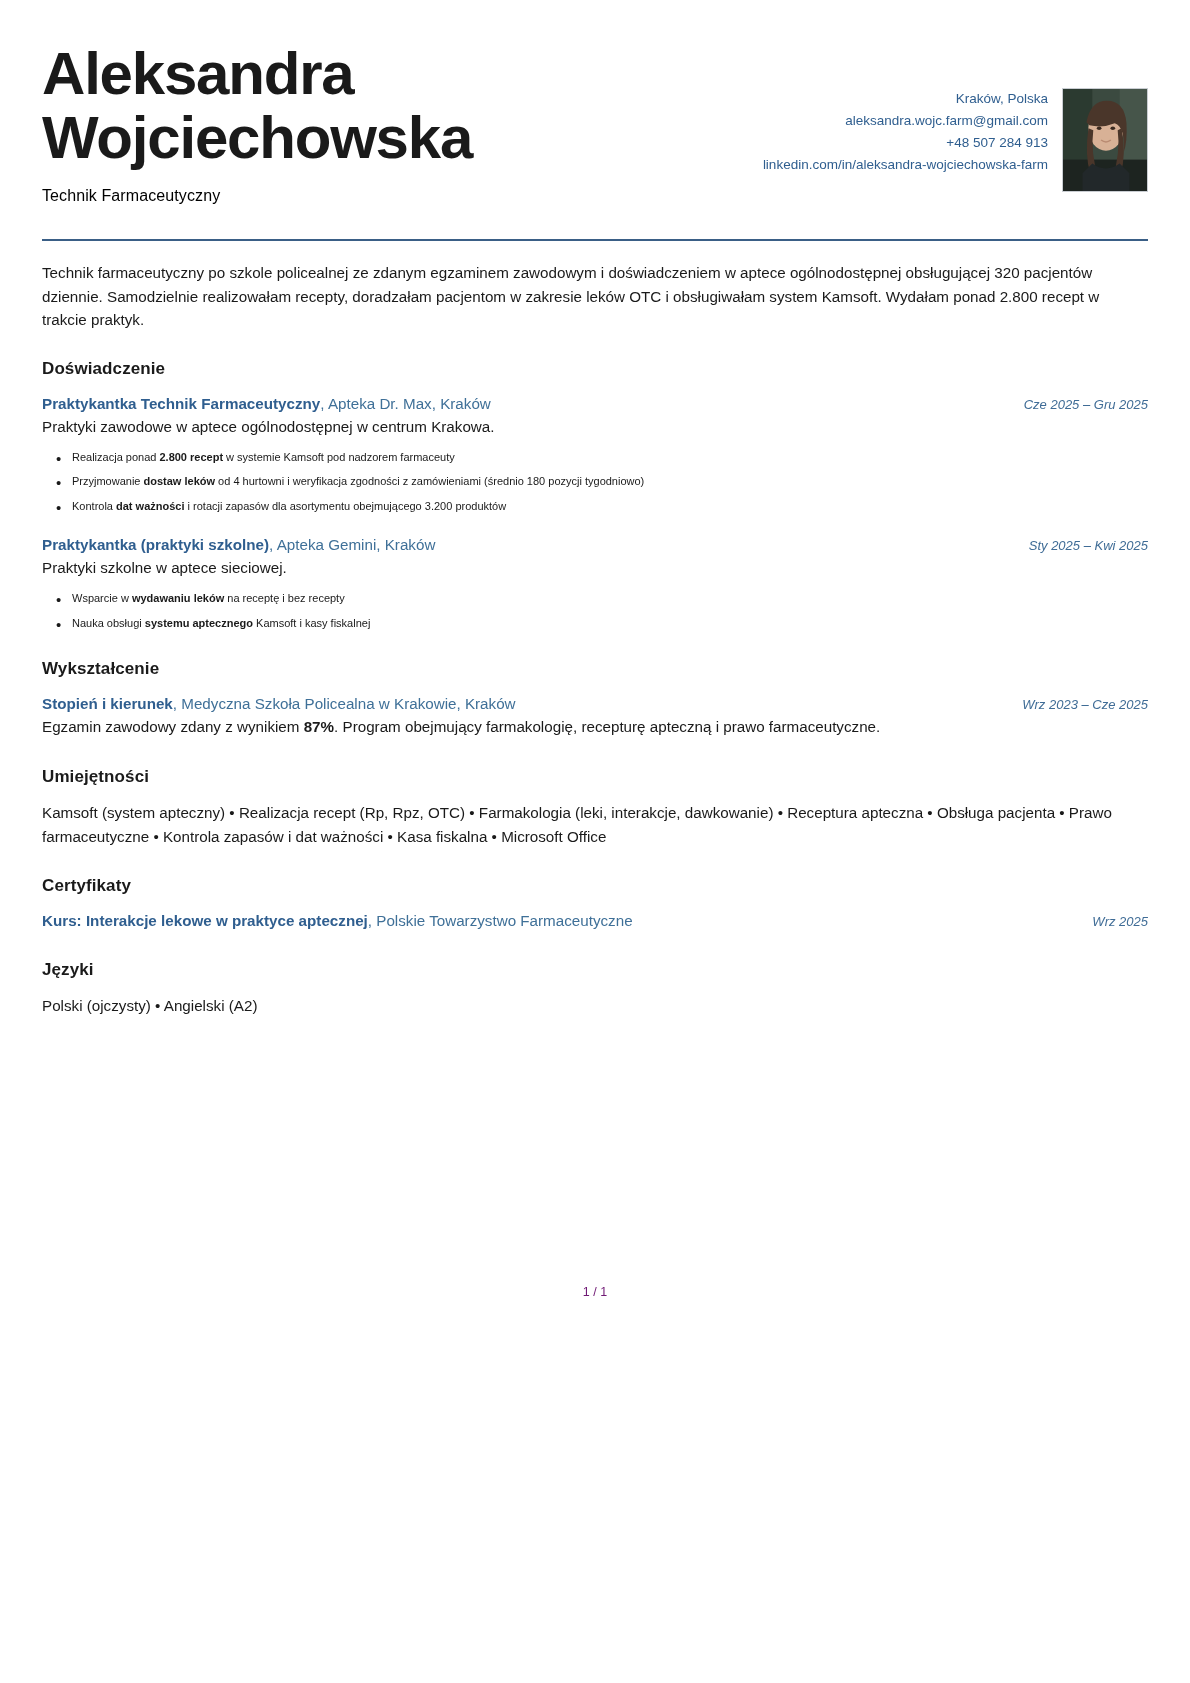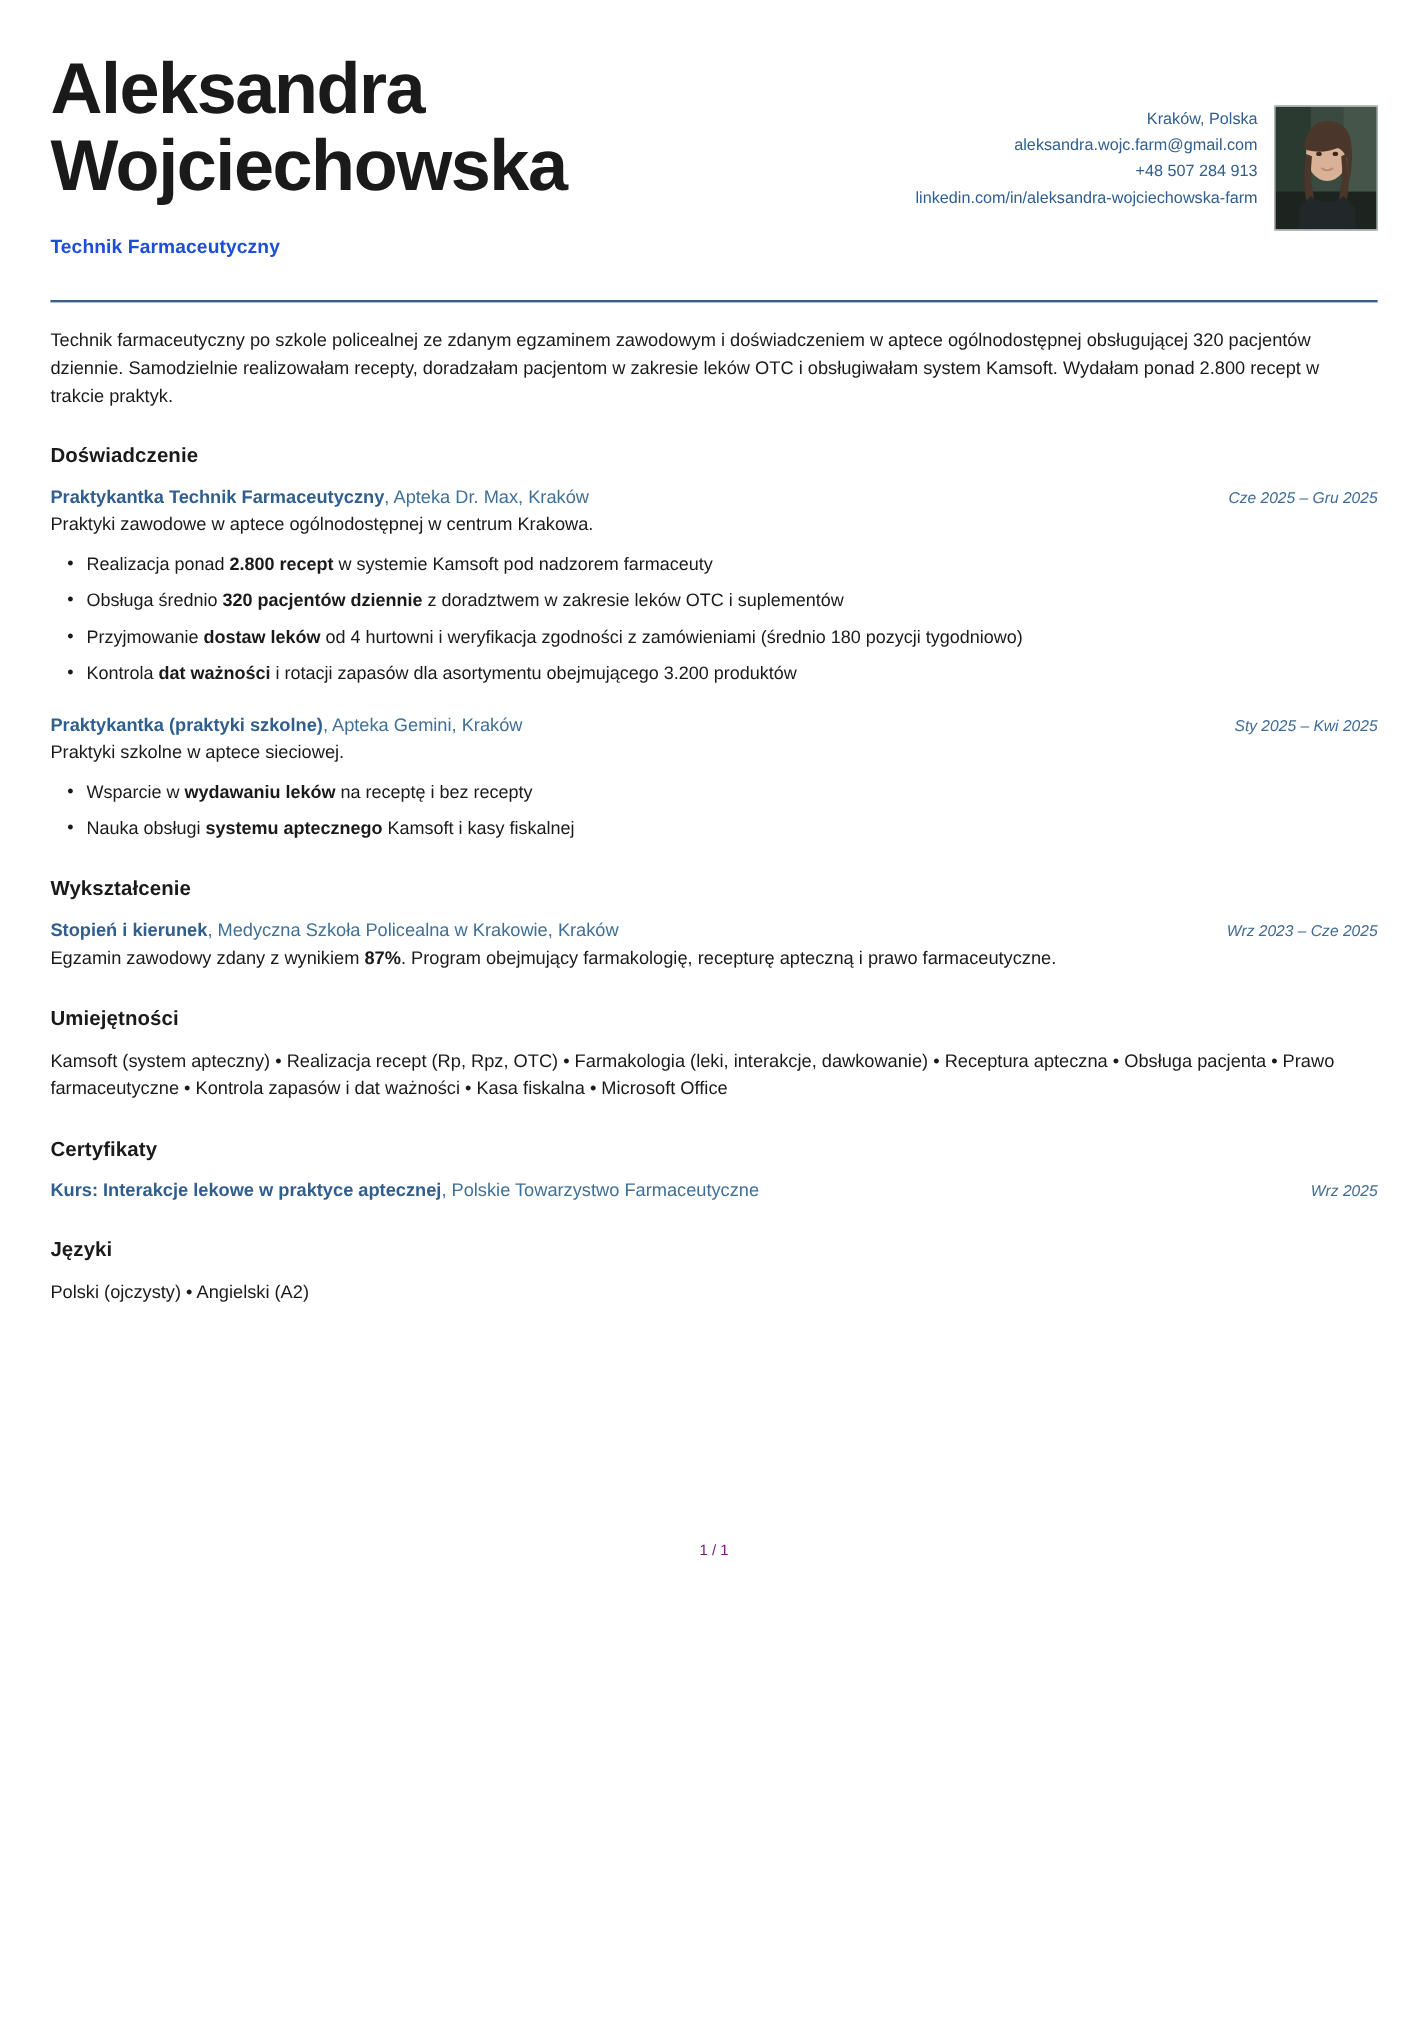--- a/index.html
+++ b/index.html
@@ -40,23 +40,23 @@
     line-height: 1.07;
     font-weight: bold;
     letter-spacing: -1.2px;
     color: #1a1a1a;
     margin: 0;
     max-width: 620px;
     word-break: break-word;
   }
   .job-title {
     font-size: 16px;
-    font-weight: bold;
-    color: #1d4ed8;
-    margin-top: 28px;
+    font-weight: normal;
+    color: #000000;
+    margin-top: 17px;
     letter-spacing: 0.1px;
   }
   .header-right {
     display: flex;
     align-items: flex-start;
     gap: 14px;
     padding-top: 46px;
     flex: 0 0 auto;
   }
   .contact-block {
@@ -131,21 +131,21 @@
     color: #1a1a1a;
     margin-top: 1px;
   }
   ul.bullets {
     margin: 10px 0 0 0;
     padding-left: 30px;
     list-style: none;
   }
   ul.bullets li {
     position: relative;
-    font-size: 15px;
+    font-size: 11px;
     line-height: 1.5;
     color: #1a1a1a;
     margin-bottom: 8px;
   }
   ul.bullets li:last-child { margin-bottom: 0; }
   ul.bullets li::before {
     content: "•";
     position: absolute;
     left: -16px;
     top: -1px;
@@ -218,21 +218,20 @@
     <div class="entry">
       <div class="entry-head">
         <div class="entry-heading">
           <span class="entry-role">Praktykantka Technik Farmaceutyczny</span><span class="entry-org">, Apteka Dr. Max, Kraków</span>
         </div>
         <div class="entry-dates">Cze 2025 – Gru 2025</div>
       </div>
       <div class="entry-desc">Praktyki zawodowe w aptece ogólnodostępnej w centrum Krakowa.</div>
       <ul class="bullets">
         <li><span>Realizacja ponad </span><b>2.800 recept</b><span> w systemie Kamsoft pod nadzorem farmaceuty</span></li>
-        <li><span>Obsługa średnio </span><b>320 pacjentów dziennie</b><span> z doradztwem w zakresie leków OTC i suplementów</span></li>
         <li><span>Przyjmowanie </span><b>dostaw leków</b><span> od 4 hurtowni i weryfikacja zgodności z zamówieniami (średnio 180 pozycji tygodniowo)</span></li>
         <li><span>Kontrola </span><b>dat ważności</b><span> i rotacji zapasów dla asortymentu obejmującego 3.200 produktów</span></li>
       </ul>
     </div>
 
     <div class="entry">
       <div class="entry-head">
         <div class="entry-heading">
           <span class="entry-role">Praktykantka (praktyki szkolne)</span><span class="entry-org">, Apteka Gemini, Kraków</span>
         </div>

